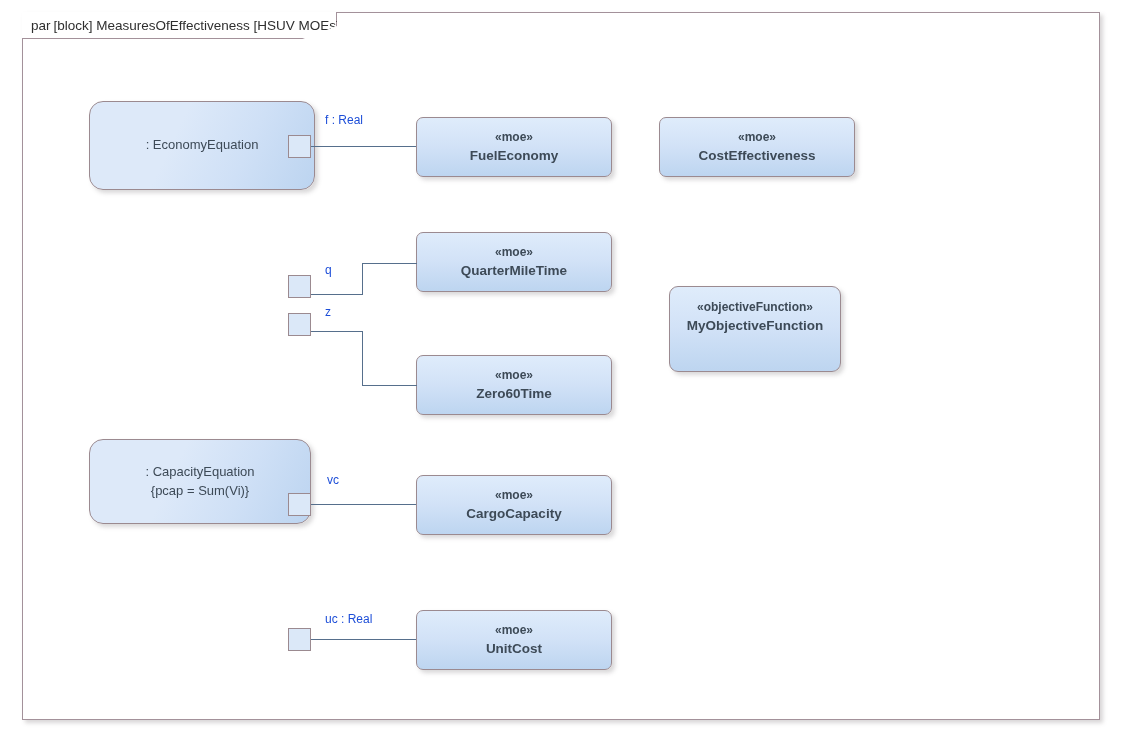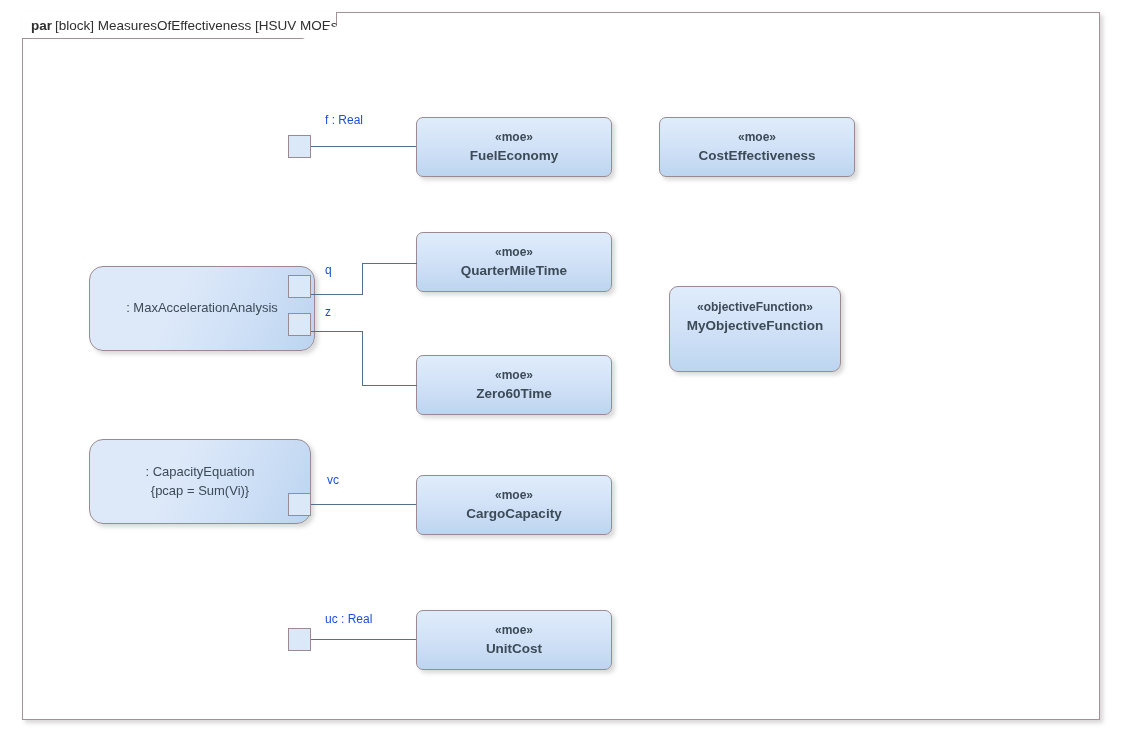--- a/index.html
+++ b/index.html
@@ -46,21 +46,21 @@
     font-size: 13.5px;
     white-space: nowrap;
     border: 1px solid #a3919a;
     border-top: none;
     border-left: none;
     -webkit-clip-path: polygon(0 0, 100% 0, 100% 52%, 89% 100%, 0 100%);
     clip-path: polygon(0 0, 100% 0, 100% 52%, 89% 100%, 0 100%);
     width: 315px;
   }
   .frame-header .kw {
-    font-weight: bold;
+    font-weight: normal;
     margin-right: 3px;
   }
   .frame-header .rest { font-weight: normal; }
 
   
   .cblock {
     position: absolute;
     box-sizing: border-box;
     border: 1px solid #9b8a90;
     border-radius: 14px;
@@ -135,37 +135,37 @@
 
 <div id="canvas">
 
   <div class="frame"></div>
 
   <div class="frame-header">
     <span class="kw">par</span>
       <span class="rest">[block] MeasuresOfEffectiveness [HSUV MOEs]</span>
   </div>
 
+  <div class="cblock" style="left:89px; top:101px; width:226px; height:89px;">
+    <span class="ctext">: EconomyEquation</span>
+  </div>
   <div class="port" style="left:288px; top:135px;"></div>
   <div class="conn h" style="left:311px; top:146px; width:105px;"></div>
   <div class="clabel" style="left:325px; top:113px;">f : Real</div>
 
   <div class="mblock" style="left:416px; top:117px; width:196px; height:60px;">
     <span class="stereo">«moe»</span>
     <span class="mname">FuelEconomy</span>
   </div>
 
   <div class="mblock" style="left:659px; top:117px; width:196px; height:60px;">
     <span class="stereo">«moe»</span>
     <span class="mname">CostEffectiveness</span>
   </div>
 
-  <div class="cblock" style="left:89px; top:266px; width:226px; height:85px;">
-    <span class="ctext">: MaxAccelerationAnalysis</span>
-  </div>
   <div class="port" style="left:288px; top:275px;"></div>
   <div class="port" style="left:288px; top:313px;"></div>
 
   <div class="conn h" style="left:311px; top:294px; width:52px;"></div>
   <div class="conn v" style="left:362px; top:263px; height:32px;"></div>
   <div class="conn h" style="left:362px; top:263px; width:55px;"></div>
   <div class="clabel" style="left:325px; top:263px;">q</div>
 
   <div class="conn h" style="left:311px; top:331px; width:52px;"></div>
   <div class="conn v" style="left:362px; top:331px; height:55px;"></div>

